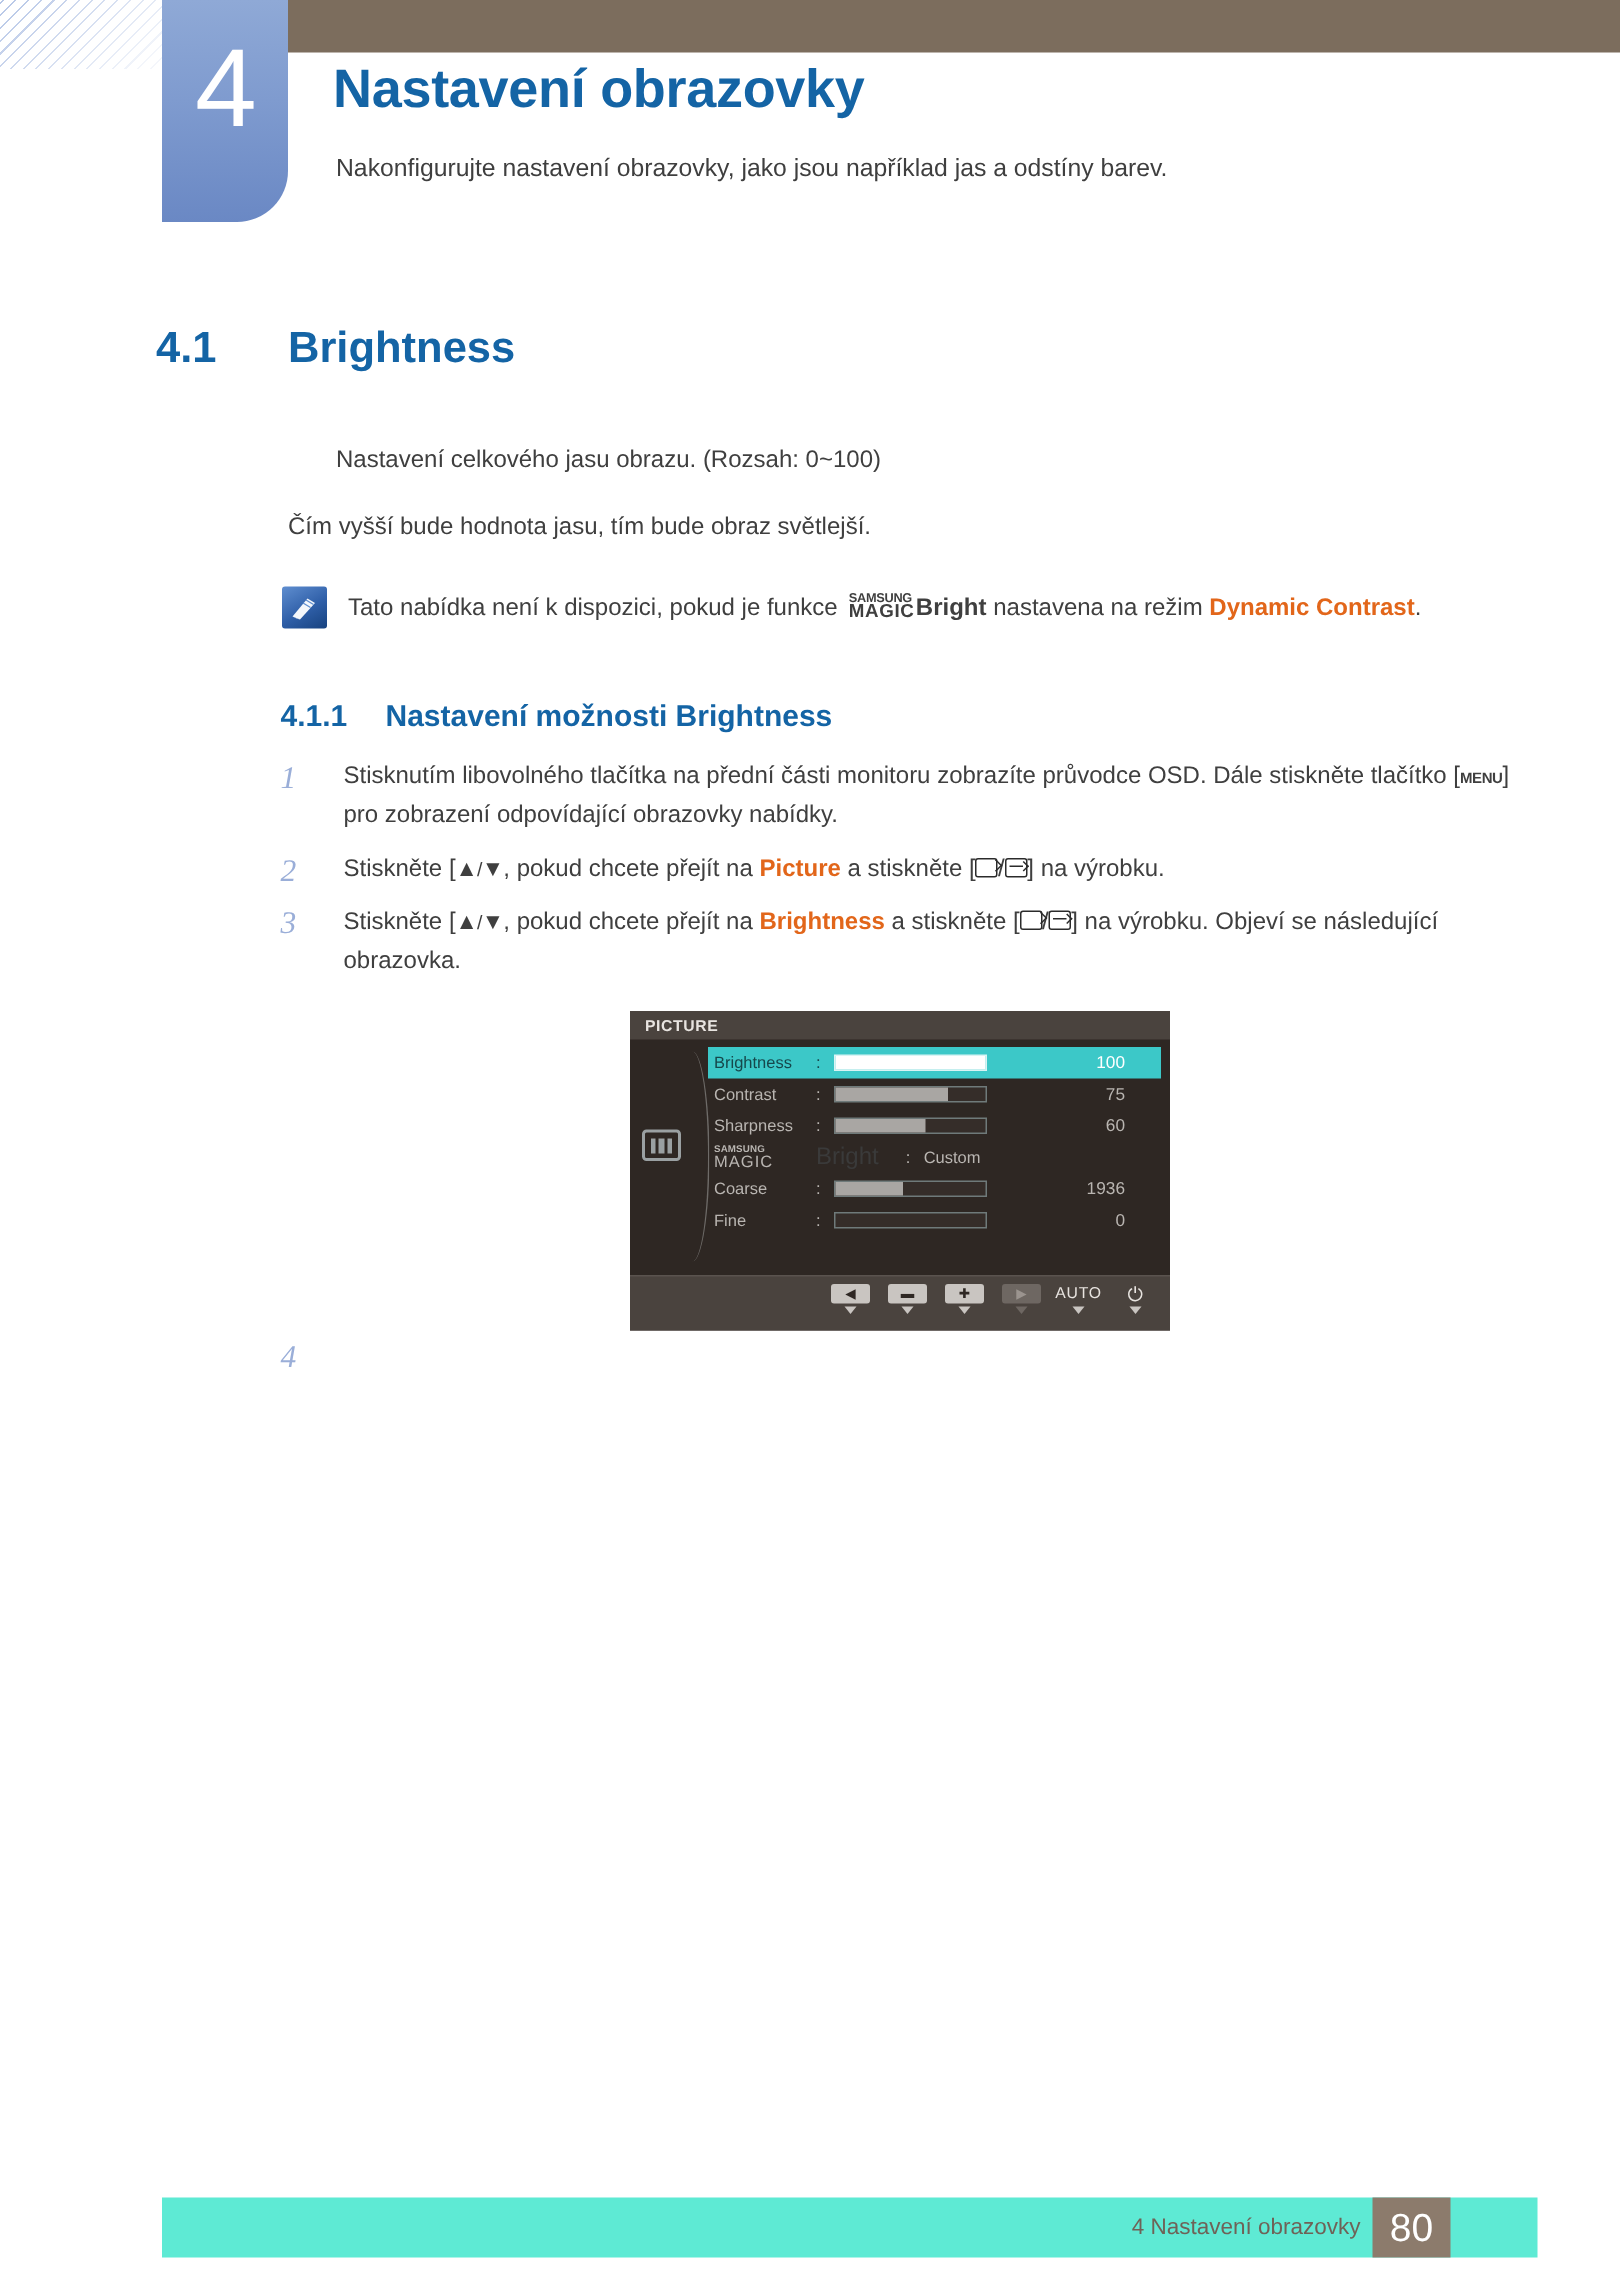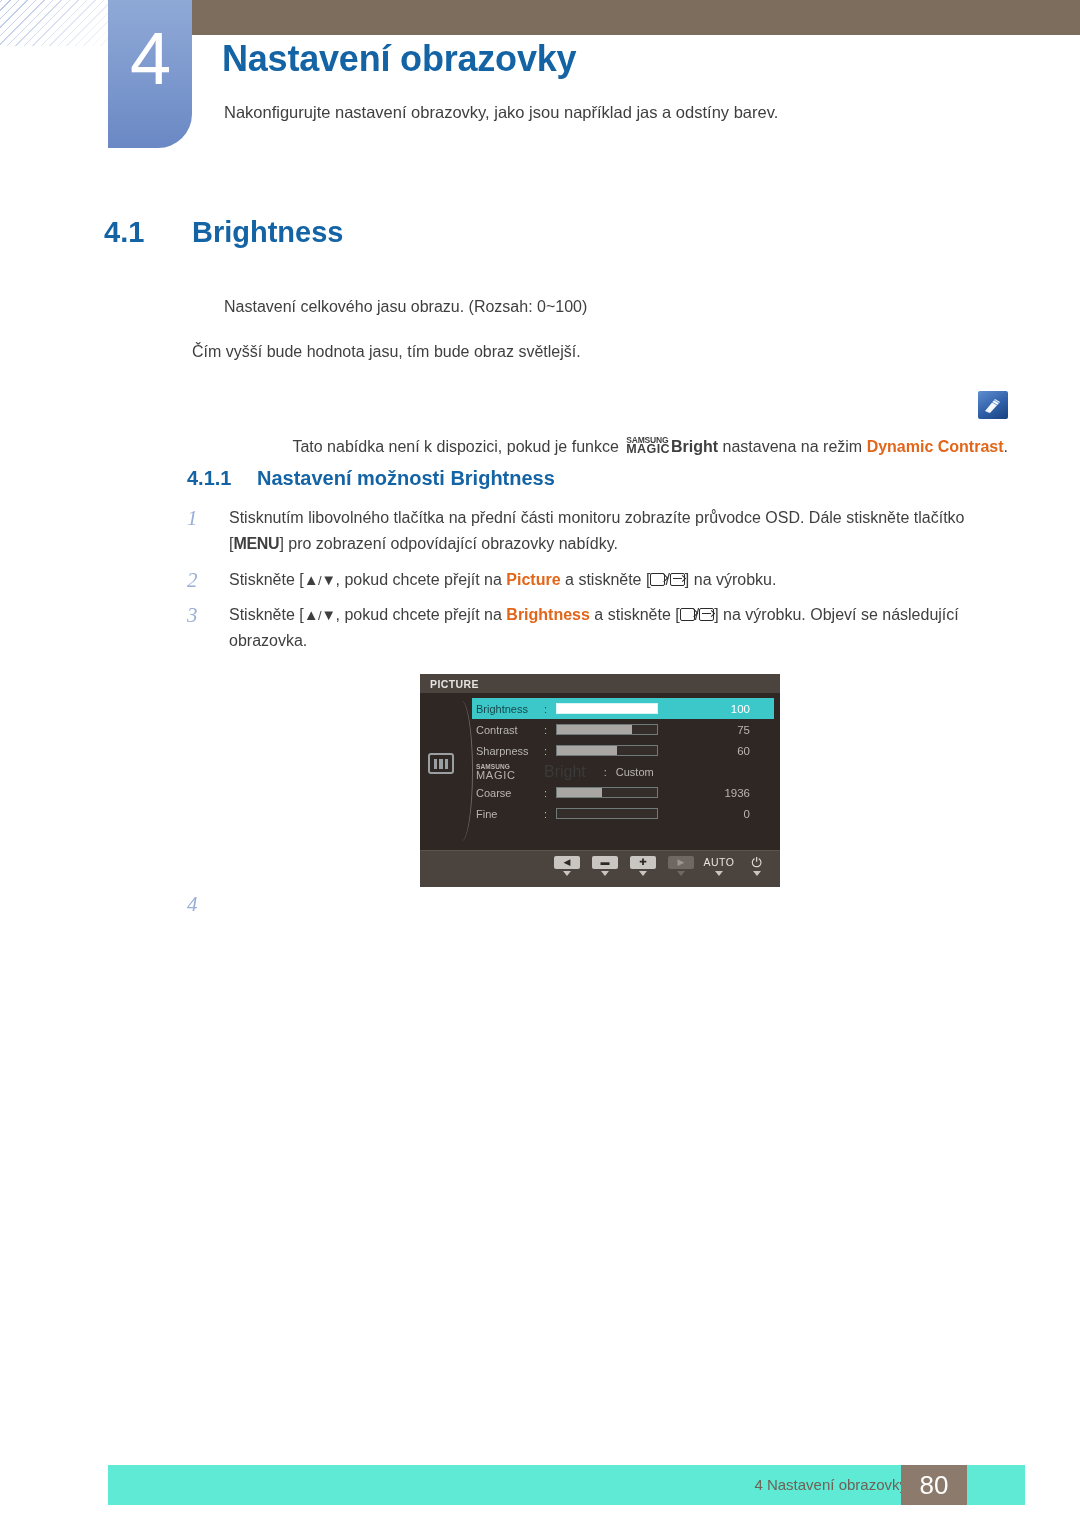--- a/index.html
+++ b/index.html
@@ -100,23 +100,22 @@
   }
   .p1 { top: 298px; margin-left: 32px; }
   .p2 { top: 343px; }
 
   
   .note {
     position: absolute;
     left: 188px; top: 389px;
     width: 820px;
     display: flex;
-    align-items: flex-end;
+    align-items: center;
     gap: 14px;
-    flex-direction: column;
   }
   .note-icon {
     width: 30px; height: 28px;
     flex: 0 0 auto;
     background: linear-gradient(150deg, #5f8ed0 0%, #2f5fa8 55%, #17427f 100%);
     border-radius: 2px;
     position: relative;
     margin-top: 2px;
   }
   .note-icon svg { position:absolute; left: 4px; top: 3px; }
@@ -172,21 +171,21 @@
     line-height: 1.62;
     color: #3f3f3f;
   }
   .s-1 { top: 505px; }
   .s-2 { top: 567px; }
   .s-3 { top: 602px; }
   .s-4 { top: 891px; }
 
   .keycap {
     font-weight: bold;
-    font-size: 16px;
+    font-size: 10px;
     font-family: "Liberation Sans Narrow", "Liberation Sans", sans-serif;
     letter-spacing: -0.3px;
   }
   .arrowkey { font-size: 13px; letter-spacing: -0.5px; }
   .arrowkey b { font-size: 15px; }
 
   .ico-box {
     display: inline-block;
     width: 13px; height: 11px;
     border: 1.6px solid #2b2b2b;
@@ -409,21 +408,21 @@
     position: absolute;
     right: 118px;
     top: 11px;
     font-size: 15px;
     color: #6f6257;
   }
   .footer-page {
     position: absolute;
     right: 58px;
     top: 0;
-    width: 66px;
+    width: 52px;
     height: 40px;
     background: #8c7b6c;
     color: #ffffff;
     font-size: 26px;
     display: flex;
     align-items: center;
     justify-content: center;
   }
 </style>
 </head>

